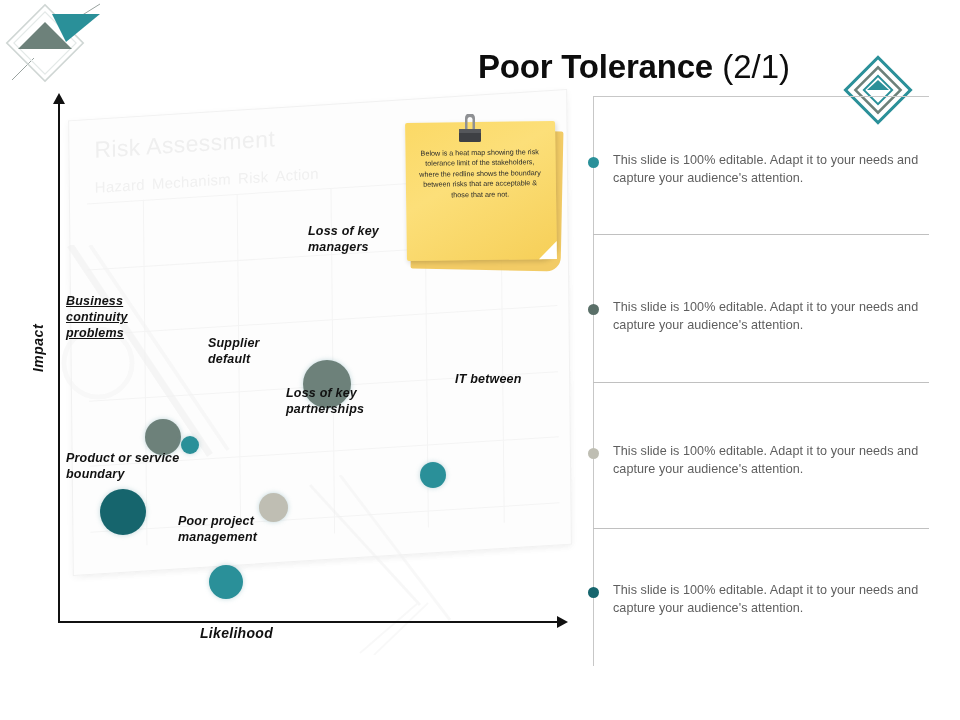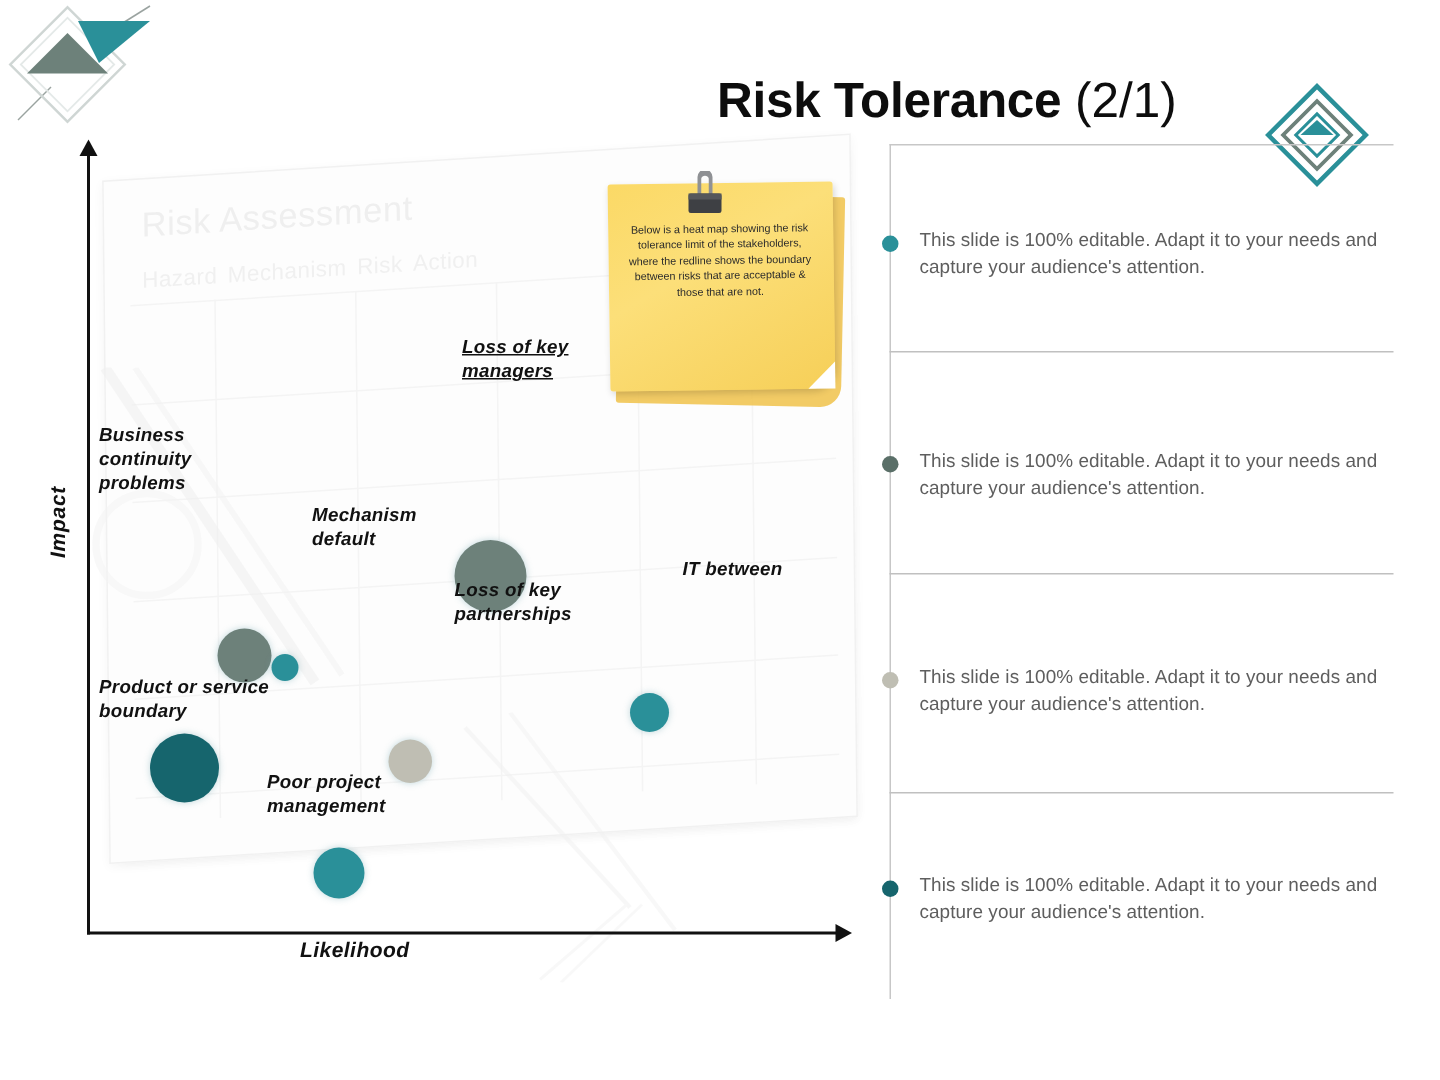--- a/index.html
+++ b/index.html
@@ -143,21 +143,21 @@
       <line x1="8" y1="78" x2="30" y2="56" stroke="#9aa3a0" stroke-width="1"></line>
       <line x1="64" y1="22" x2="96" y2="2" stroke="#9aa3a0" stroke-width="1"></line>
       <rect x="14" y="14" width="54" height="54" transform="rotate(45 41 41)" fill="none" stroke="#cfd6d4" stroke-width="1.6"></rect>
       <rect x="19" y="19" width="44" height="44" transform="rotate(45 41 41)" fill="none" stroke="#e4e9e8" stroke-width="1.2"></rect>
       <path d="M14 47 L41 20 L68 47 Z" fill="#6d817a"></path>
       <path d="M48 12 L96 12 L62 40 Z" fill="#2a9099"></path>
     </svg>
   </div>
 
   <div class="title">
-    <span class="t-strong">Risk Tolerance</span>
+    <span class="t-strong">Poor Tolerance</span>
     <span class="t-light">(2/1)</span>
   </div>
 
   <div class="emblem">
     <svg width="72" height="72" viewBox="0 0 72 72">
       <rect x="13" y="13" width="46" height="46" transform="rotate(45 36 36)" fill="none" stroke="#2a9099" stroke-width="3"></rect>
       <rect x="20" y="20" width="32" height="32" transform="rotate(45 36 36)" fill="none" stroke="#6d817a" stroke-width="2.5"></rect>
       <rect x="26" y="26" width="20" height="20" transform="rotate(45 36 36)" fill="none" stroke="#2a9099" stroke-width="2"></rect>
       <path d="M25 36 L47 36 L36 26 Z" fill="#2a9099"></path>
     </svg>
@@ -205,30 +205,30 @@
         <line x1="128" y1="128" x2="74" y2="180" stroke="#f3f3f3" stroke-width="2"></line>
       </svg>
     </div>
 
     <div class="axis-y"></div>
     <div class="axis-x"></div>
     <div class="lbl-impact">Impact</div>
     <div class="lbl-likelihood">Likelihood</div>
 
     <div class="bubble" style="left:145px;top:324px;width:36px;height:36px;background:#6d817a;"></div>
-    <div class="blabel" style="left:66px;top:187px;width:86px;">Business continuity problems</div>
+    <div class="blabel" style="left:66px;top:198px;width:86px;text-decoration:underline;">Business continuity problems</div>
 
     <div class="bubble" style="left:181px;top:341px;width:18px;height:18px;background:#2a9099;"></div>
-    <div class="blabel" style="left:208px;top:240px;width:78px;">Mechanism default</div>
+    <div class="blabel" style="left:208px;top:240px;width:78px;">Supplier default</div>
 
     <div class="bubble" style="left:303px;top:265px;width:48px;height:48px;background:#6d817a;"></div>
-    <div class="blabel" style="left:308px;top:128px;width:96px;text-decoration:underline;">Loss of key managers</div>
+    <div class="blabel" style="left:308px;top:128px;width:96px;">Loss of key managers</div>
 
     <div class="bubble" style="left:259px;top:398px;width:29px;height:29px;background:#bfbeb3;"></div>
-    <div class="blabel" style="left:303px;top:290px;width:100px;">Loss of key partnerships</div>
+    <div class="blabel" style="left:286px;top:290px;width:100px;">Loss of key partnerships</div>
 
     <div class="bubble" style="left:420px;top:367px;width:26px;height:26px;background:#2a9099;"></div>
     <div class="blabel" style="left:455px;top:276px;width:100px;">IT between</div>
 
     <div class="bubble" style="left:100px;top:394px;width:46px;height:46px;background:#16656d;"></div>
     <div class="blabel" style="left:66px;top:355px;width:116px;">Product or service boundary</div>
 
     <div class="bubble" style="left:209px;top:470px;width:34px;height:34px;background:#2a9099;"></div>
     <div class="blabel" style="left:178px;top:418px;width:110px;">Poor project management</div>
   </div>

